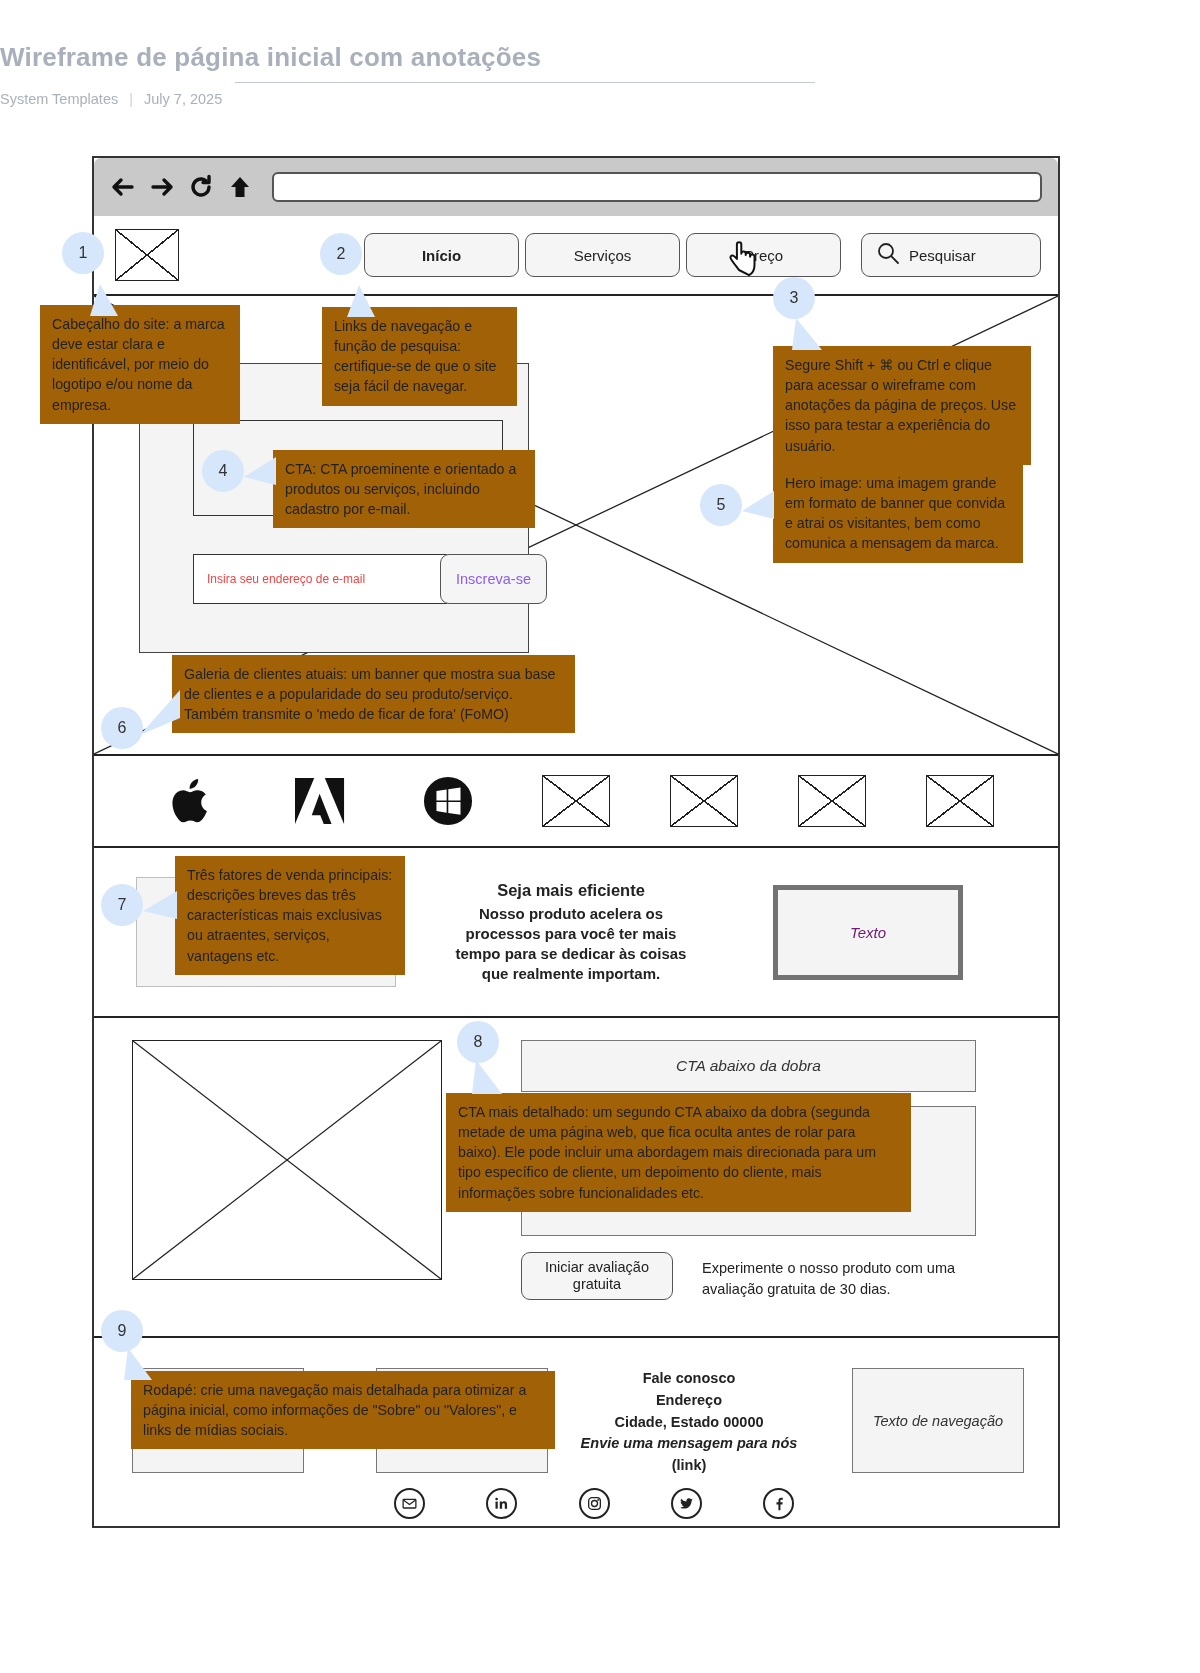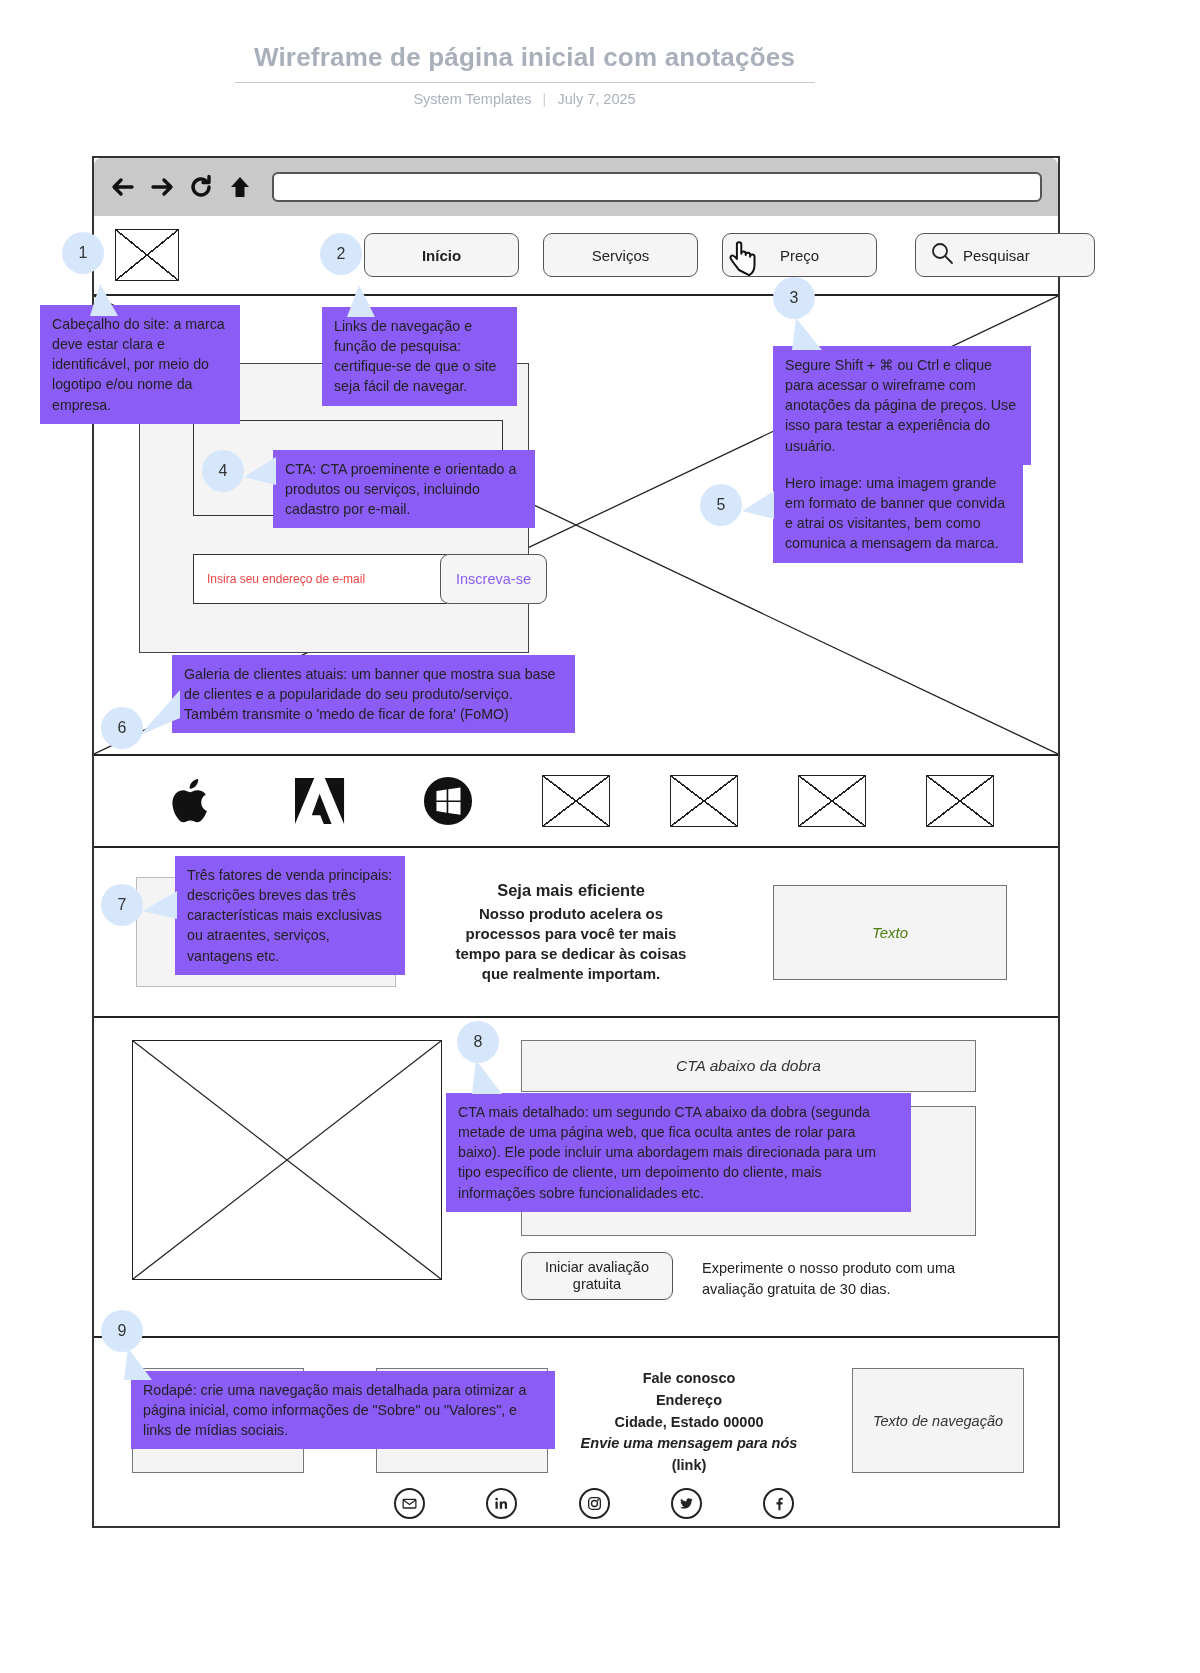--- a/index.html
+++ b/index.html
@@ -12,21 +12,21 @@
   .page {
     position: relative;
     width: 1200px;
     height: 1673px;
     margin: 0 auto;
     background: #ffffff;
     overflow: hidden;
   }
 
   
-  .doc-header { position: absolute; top: 0; left: 0; width: 1049px; text-align: center; }
+  .doc-header { position: absolute; top: 0; left: 0; width: 1049px; }
   .doc-title {
     margin: 0; padding-top: 42px;
     font-size: 26px; font-weight: bold; color: #a9b0bb;
     letter-spacing: .2px;
   }
   .doc-rule {
     width: 580px; height: 1px; background: #c5cad2;
     margin: 9px auto 0;
   }
   .doc-sub {
@@ -73,21 +73,21 @@
   .xbox::before {
     background-image: linear-gradient(to top right,
       transparent calc(50% - .8px), #222 calc(50% - .8px),
       #222 calc(50% + .8px), transparent calc(50% + .8px));
   }
   .xbox::after {
     background-image: linear-gradient(to bottom right,
       transparent calc(50% - .8px), #222 calc(50% - .8px),
       #222 calc(50% + .8px), transparent calc(50% + .8px));
   }
-  .nav-btns { display: flex; gap: 24px; margin-left: 185px; align-items: flex-end; }
+  .nav-btns { display: flex; gap: 6px; margin-left: 185px; align-items: flex-end; }
   .nav-btn {
     width: 155px; height: 44px; border: 1.5px solid #555;
     border-radius: 9px; background: #f5f5f5;
     display: flex; align-items: center; justify-content: center;
     font-size: 15px; color: #222;
   }
   .nav-btn.active { font-weight: bold; }
   .search-box {
     width: 180px; height: 44px; border: 1.5px solid #555;
     border-radius: 9px; background: #f5f5f5;
@@ -150,24 +150,24 @@
   .feat-box {
     width: 260px; height: 110px; margin-left: 42px;
     background: #f4f4f4; border: 1px solid #bdbdbd; flex: none;
   }
   .feat-text {
     width: 260px; margin-left: 45px; text-align: center;
     font-size: 15px; font-weight: bold; color: #222; line-height: 1.35;
   }
   .feat-text .head { display: block; font-size: 16.5px; margin-bottom: 2px; }
   .feat-img {
-    width: 234px; height: 95px; margin-left: 72px;
-    background: #f4f4f4; border: 1px solid #737373;
-    display: flex; align-items: center; justify-content: center;
-    font-size: 15px; font-style: italic; color: #4d7c0f;
+    width: 190px; height: 95px; margin-left: 72px;
+    background: #f4f4f4; border: 5px solid #737373;
+    display: flex; align-items: center; justify-content: center;
+    font-size: 15px; font-style: italic; color: #701a75;
   }
 
   
   .cta-sec {
     position: absolute; left: 0; top: 860px; width: 100%; height: 320px;
     border-bottom: 2px solid #222;
   }
   .cta-img {
     position: absolute; left: 38px; top: 22px;
     width: 310px; height: 240px; border: 1.5px solid #222;
@@ -223,21 +223,21 @@
   }
   .social-ic {
     width: 31px; height: 31px; border-radius: 50%;
     border: 2px solid #222;
     display: flex; align-items: center; justify-content: center;
     color: #222;
   }
 
   
   .note {
-    position: absolute; background: #8b5cf6;
+    position: absolute; background: #a16207;
     font-size: 14.2px; color: #222; line-height: 1.42;
     padding: 9px 12px; z-index: 20;
   }
   .badge {
     position: absolute; width: 42px; height: 42px; border-radius: 50%;
     background: #d6e7fb; color: #333; font-size: 16px;
     display: flex; align-items: center; justify-content: center;
     z-index: 22;
   }
   .tail { position: absolute; z-index: 21; }

